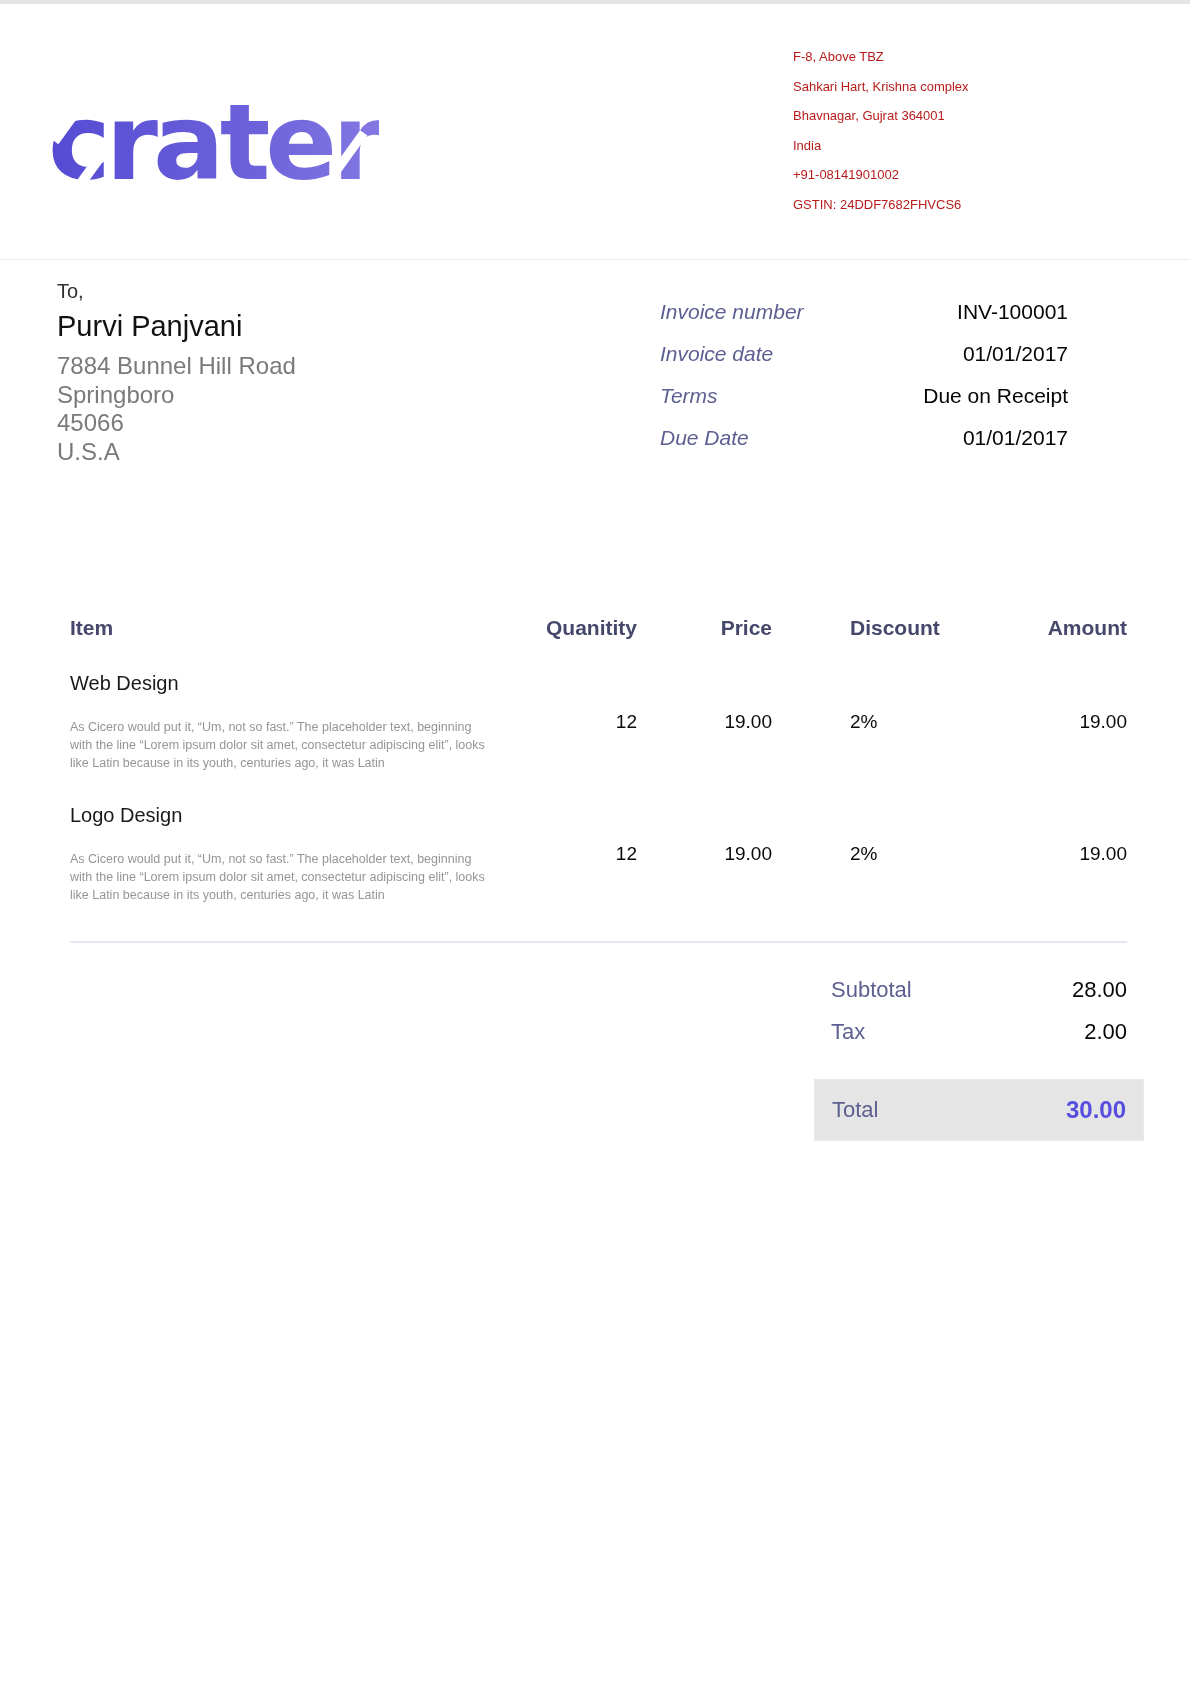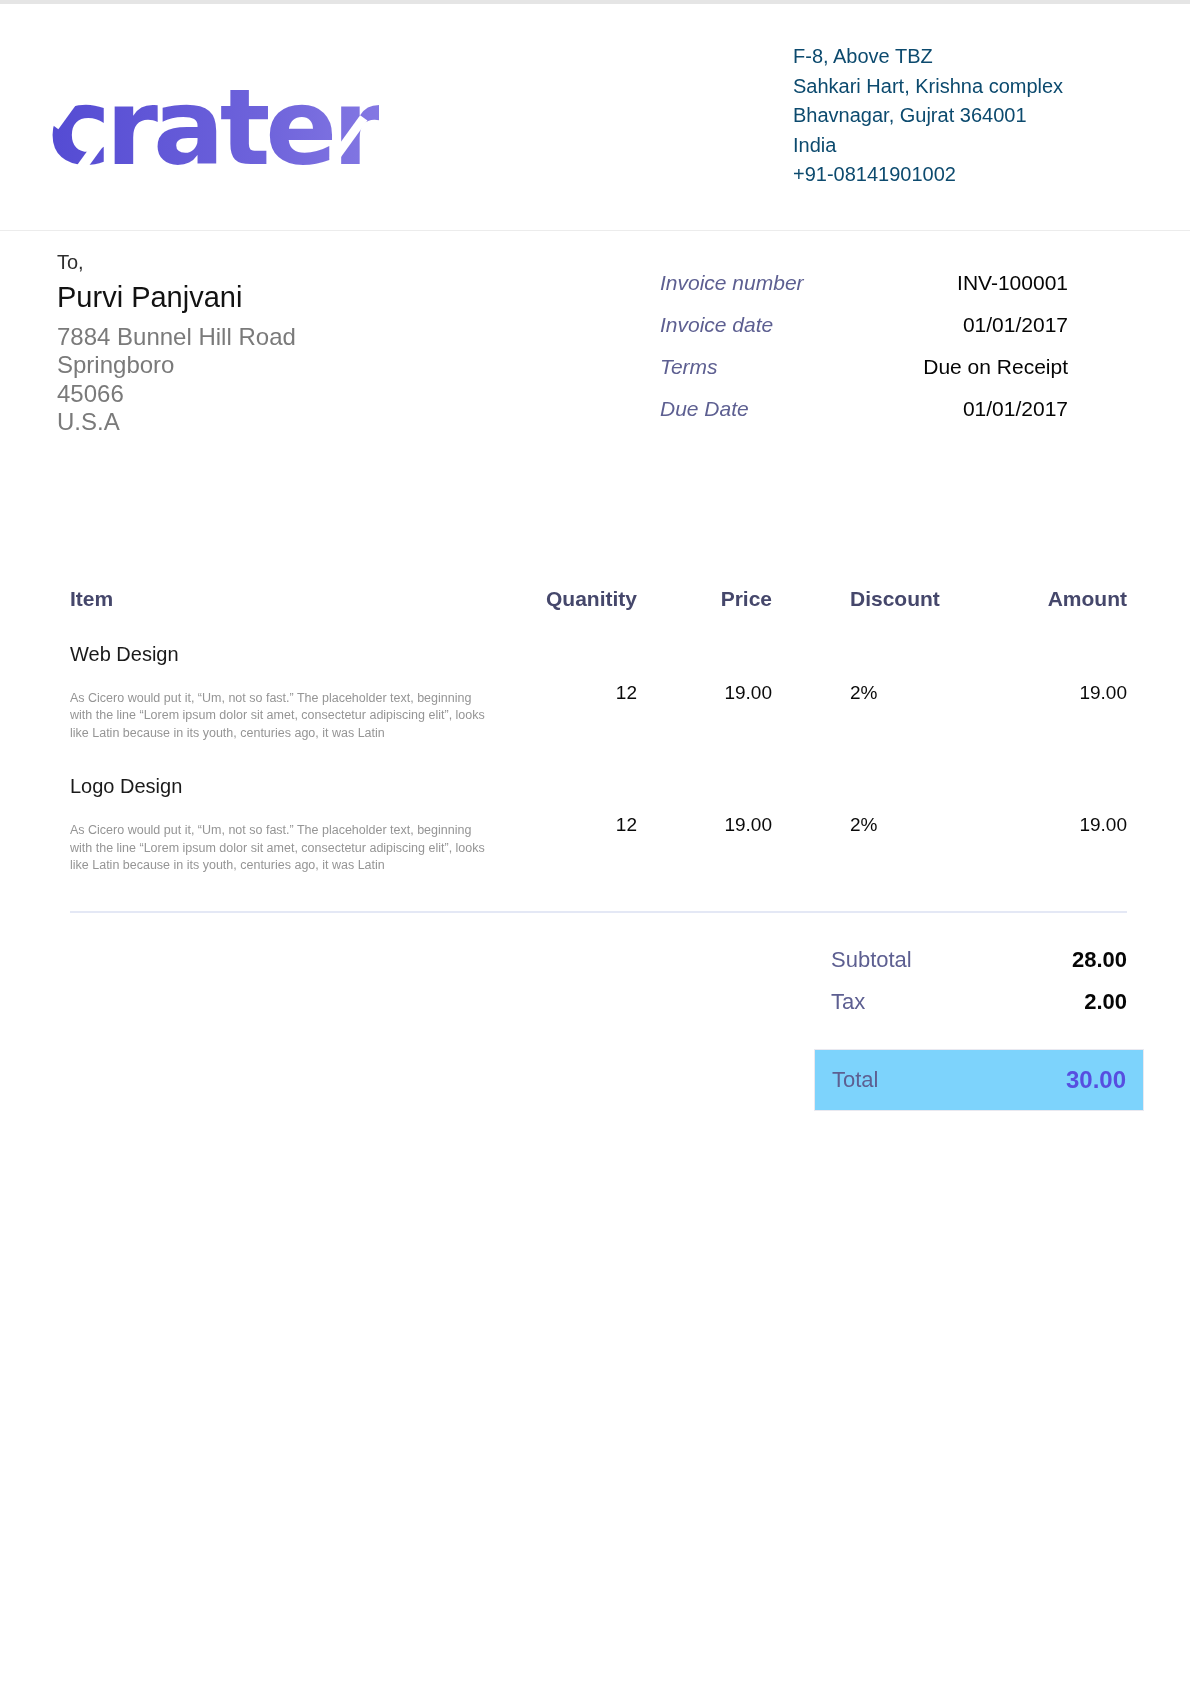--- a/index.html
+++ b/index.html
@@ -23,21 +23,21 @@
     -webkit-background-clip:text; background-clip:text;
     color:transparent; -webkit-text-fill-color:transparent;
   }
   .cut { position:absolute; background:#fff; }
   .cut1 { left:16px;  top:6px;  width:10px; height:50px; transform:rotate(36deg); }
   .cut2 { left:34px;  top:60px; width:10px; height:50px; transform:rotate(36deg); }
   .cut3 { right:26px; top:38px; width:9px;  height:52px; transform:rotate(36deg); }
 
   .company { width:335px; padding-top:4px; }
   .company-name { font-size:27px; font-weight:bold; color:#0c0c0c; letter-spacing:.5px; margin-bottom:12px; }
-  .company-line { font-size:20px; color:#0c4a6e; line-height:29.5px; }
+  .company-line { font-size:13px; color:#b91c1c; line-height:29.5px; }
 
   
   .billing { display:flex; justify-content:space-between; padding:20px 122px 0 57px; }
   .to-label   { font-size:20px; color:#2e2e2e; margin-bottom:7px; }
   .cust-name  { font-size:29px; color:#121212; margin-bottom:9px; }
   .bill-line  { font-size:24px; color:#7a7a7a; line-height:28.5px; }
   .meta { width:408px; padding-top:20px; }
   .meta-row { display:flex; justify-content:space-between; align-items:baseline; height:42px; }
   .meta-label { font-size:21px; color:#5d5f91;font-style:italic; }
   .meta-value { font-size:21px; color:#050505; font-weight:500; }
@@ -53,41 +53,42 @@
   .item-name { font-size:20px; color:#1a1a1a; }
   .item-desc { margin-top:24px; font-size:12.5px; line-height:1.42; color:#959595; max-width:418px; }
   .cell { font-size:19px; color:#0a0a0a; }
 
   .table-divider { height:2px; background:#e4e8f5; margin-top:36px; }
 
   
   .totals { width:330px; margin-left:auto; margin-right:-17px; margin-top:26px; }
   .tot-row { display:flex; justify-content:space-between; align-items:center; height:42px; padding:0 17px;gap:8px; }
   .tot-label { font-size:22px; color:#5d5f91; }
-  .tot-value { font-size:22px; font-weight:bold; color:#060606; }
+  .tot-value { font-size:22px; font-weight:normal; color:#060606; }
   .total-box {
-    margin-top:26px; border:1px solid #e9e9f0; background:#7dd3fc;
+    margin-top:26px; border:1px solid #e9e9f0; background:#e5e5e5;
     padding:16px 17px; display:flex; justify-content:space-between; align-items:center;
   }
   .total-label { font-size:22px; color:#5d5f91; }
   .total-value { font-size:24px; font-weight:bold; color:#574ee0;margin-left:44px; }
 </style>
 </head>
 <body>
 
 <div class="topstrip"></div>
 
 <header class="header">
   <div class="logo">crater<span class="cut cut1"></span><span class="cut cut2"></span><span class="cut cut3"></span></div>
   <div class="company">
     <div class="company-line">F-8, Above TBZ</div>
     <div class="company-line">Sahkari Hart, Krishna complex</div>
     <div class="company-line">Bhavnagar, Gujrat 364001</div>
     <div class="company-line">India</div>
     <div class="company-line">+91-08141901002</div>
+    <div class="company-line">GSTIN: 24DDF7682FHVCS6</div>
   </div>
 </header>
 
 <section class="billing">
   <div class="bill-to">
     <div class="to-label">To,</div>
     <div class="cust-name">Purvi Panjvani</div>
     <div class="bill-line">7884 Bunnel Hill Road</div>
     <div class="bill-line">Springboro</div>
     <div class="bill-line">45066</div>

